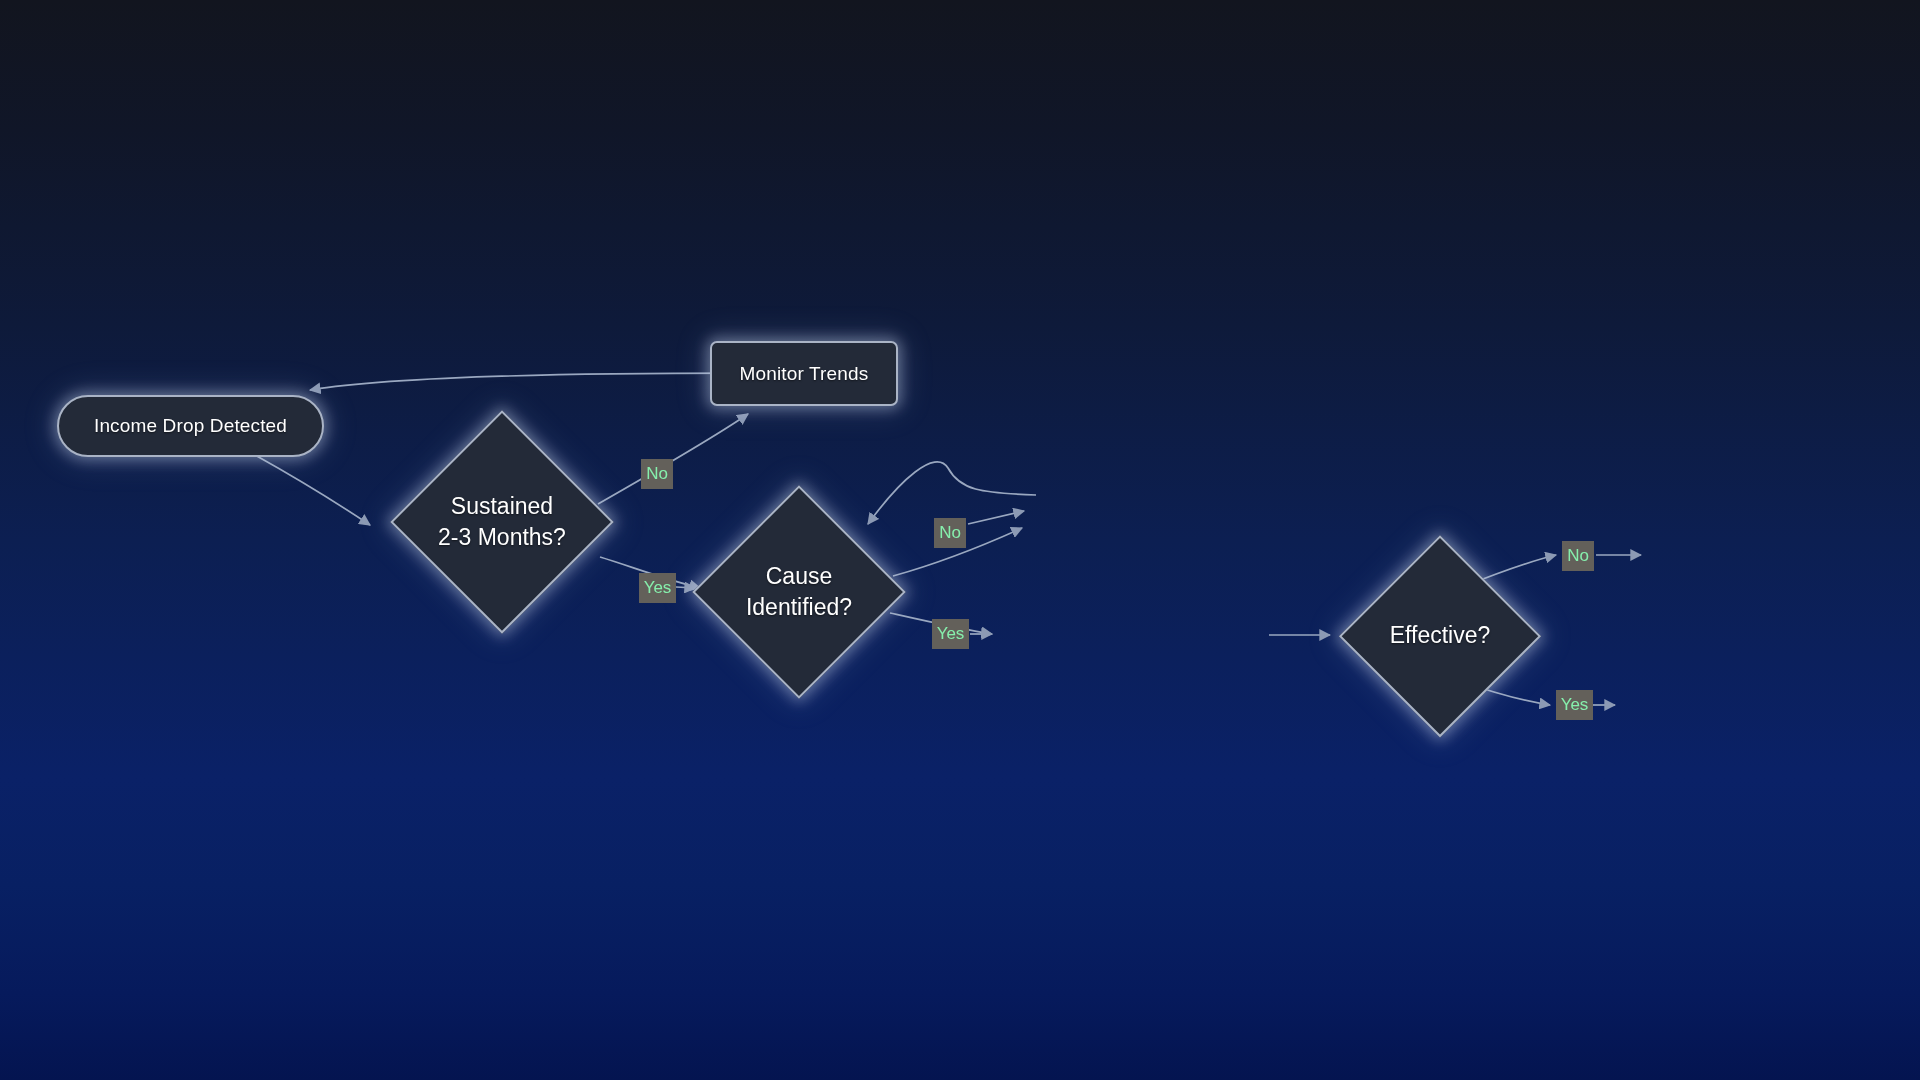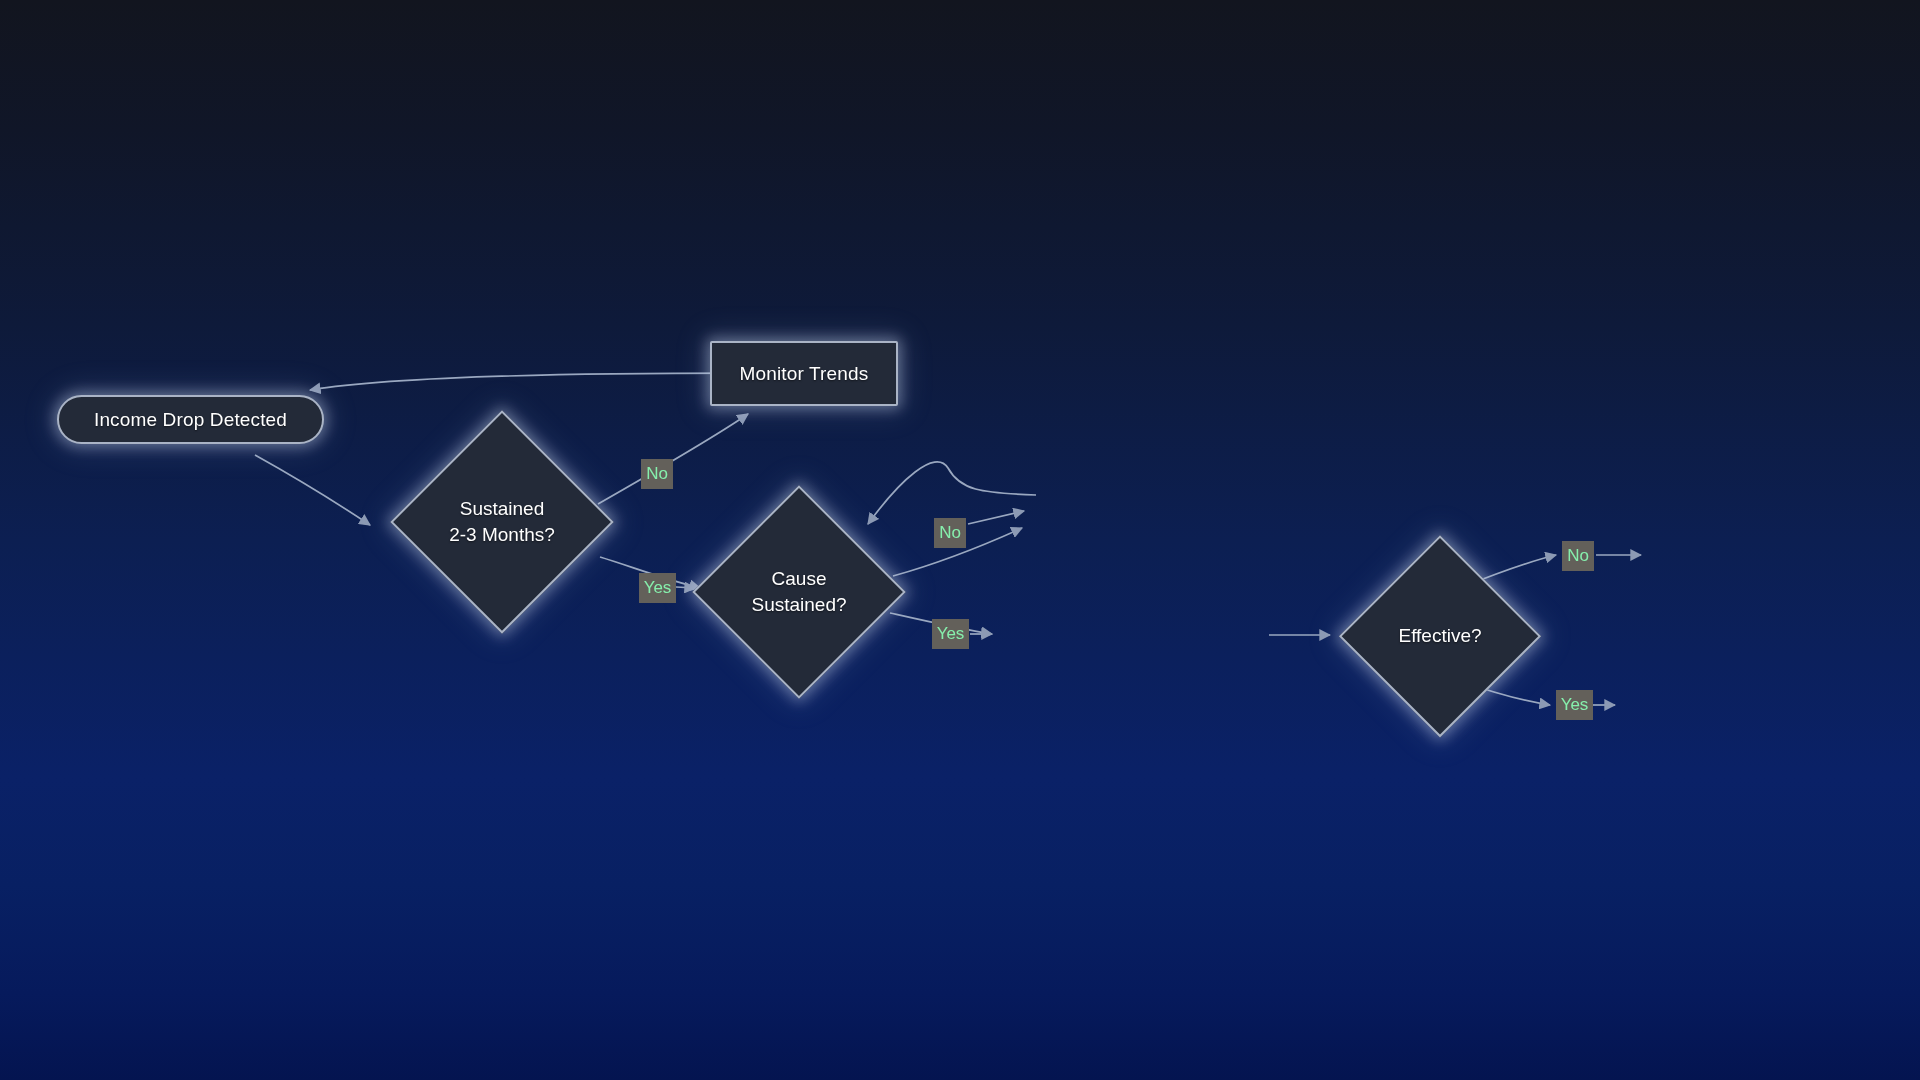--- a/index.html
+++ b/index.html
@@ -57,21 +57,21 @@
     position: relative;
     z-index: 2;
     white-space: pre-line;
     text-shadow: 0 1px 2px rgba(0,0,0,0.55);
   }
 
   .node.terminal {
     border-radius: 999px;
   }
   .node.process {
-    border-radius: 2px;
+    border-radius: 7px;
   }
 
   
   .diamond {
     position: absolute;
     display: flex;
     align-items: center;
     justify-content: center;
   }
   .diamond .shape {
@@ -83,21 +83,21 @@
     transform: translate(-50%,-50%) rotate(45deg);
     background: #232a38;
     border: 2px solid #aab4c6;
     box-shadow: 0 0 14px 3px rgba(200,212,235,0.42),
                 0 0 30px 7px rgba(150,170,210,0.16);
   }
   .diamond .label {
     position: relative;
     z-index: 3;
     color: #ffffff;
-    font-size: 19px;
+    font-size: 23px;
     line-height: 1.35;
     text-align: center;
     white-space: pre-line;
     text-shadow: 0 1px 2px rgba(0,0,0,0.55);
   }
 
   
   .edge-label {
     position: absolute;
     background: #63605a;
@@ -146,38 +146,38 @@
       <path d="M 1460,681 C 1500,695 1530,702 1550,705"></path>
 
       <path d="M 1596,555 L 1641,555"></path>
       <path d="M 1592,705 L 1615,705"></path>
       <path d="M 676,587 L 695,588"></path>
       <path d="M 968,524 L 1024,511"></path>
       <path d="M 970,634 L 992,634"></path>
     </g>
   </svg>
 
-  <div class="node terminal" style="left:57px; top:395px; width:267px; height:49px;">
+  <div class="node terminal" style="left:57px; top:395px; width:267px; height:62px;">
     <span class="label">Income Drop Detected</span>
   </div>
 
   <div class="diamond" style="left:393px; top:413px; width:218px; height:218px;">
     <div class="shape"></div>
     <span class="label">Sustained
 2-3 Months?</span>
   </div>
 
   <div class="node process" style="left:710px; top:341px; width:188px; height:65px;">
     <span class="label">Monitor Trends</span>
   </div>
 
   <div class="diamond" style="left:695px; top:488px; width:208px; height:208px;">
     <div class="shape"></div>
     <span class="label">Cause
-Sustained?</span>
+Identified?</span>
   </div>
 
 
 
   <div class="diamond" style="left:1342px; top:538px; width:196px; height:196px;">
     <div class="shape"></div>
     <span class="label">Effective?</span>
   </div>
 
 

